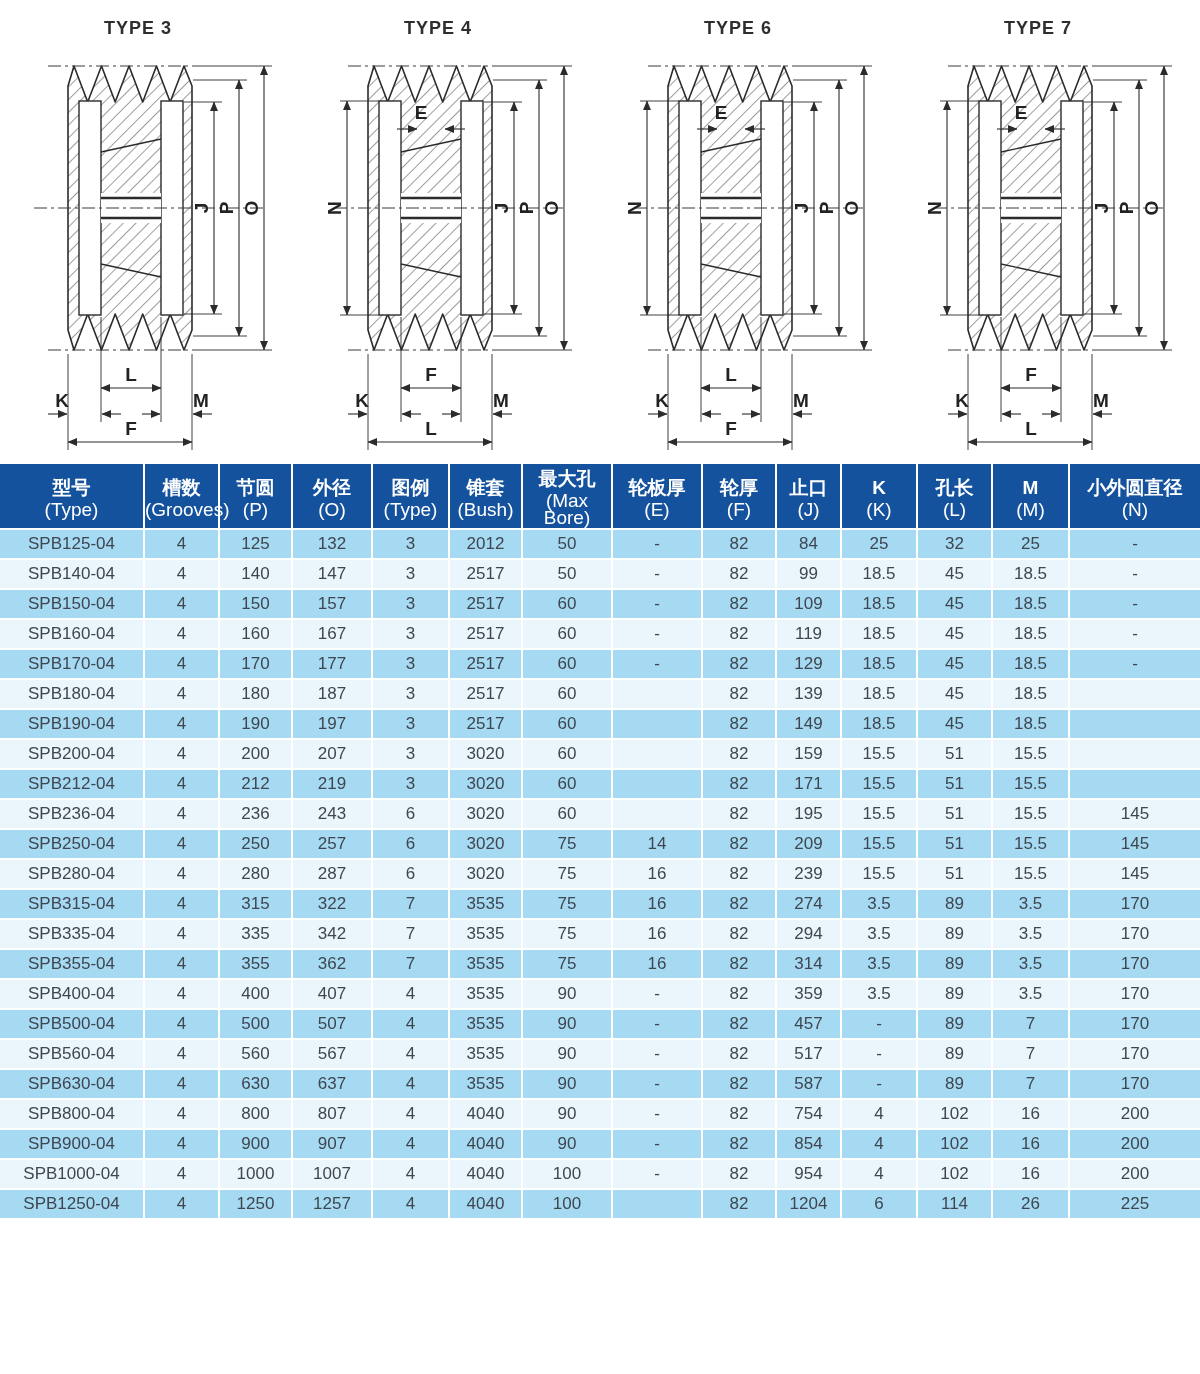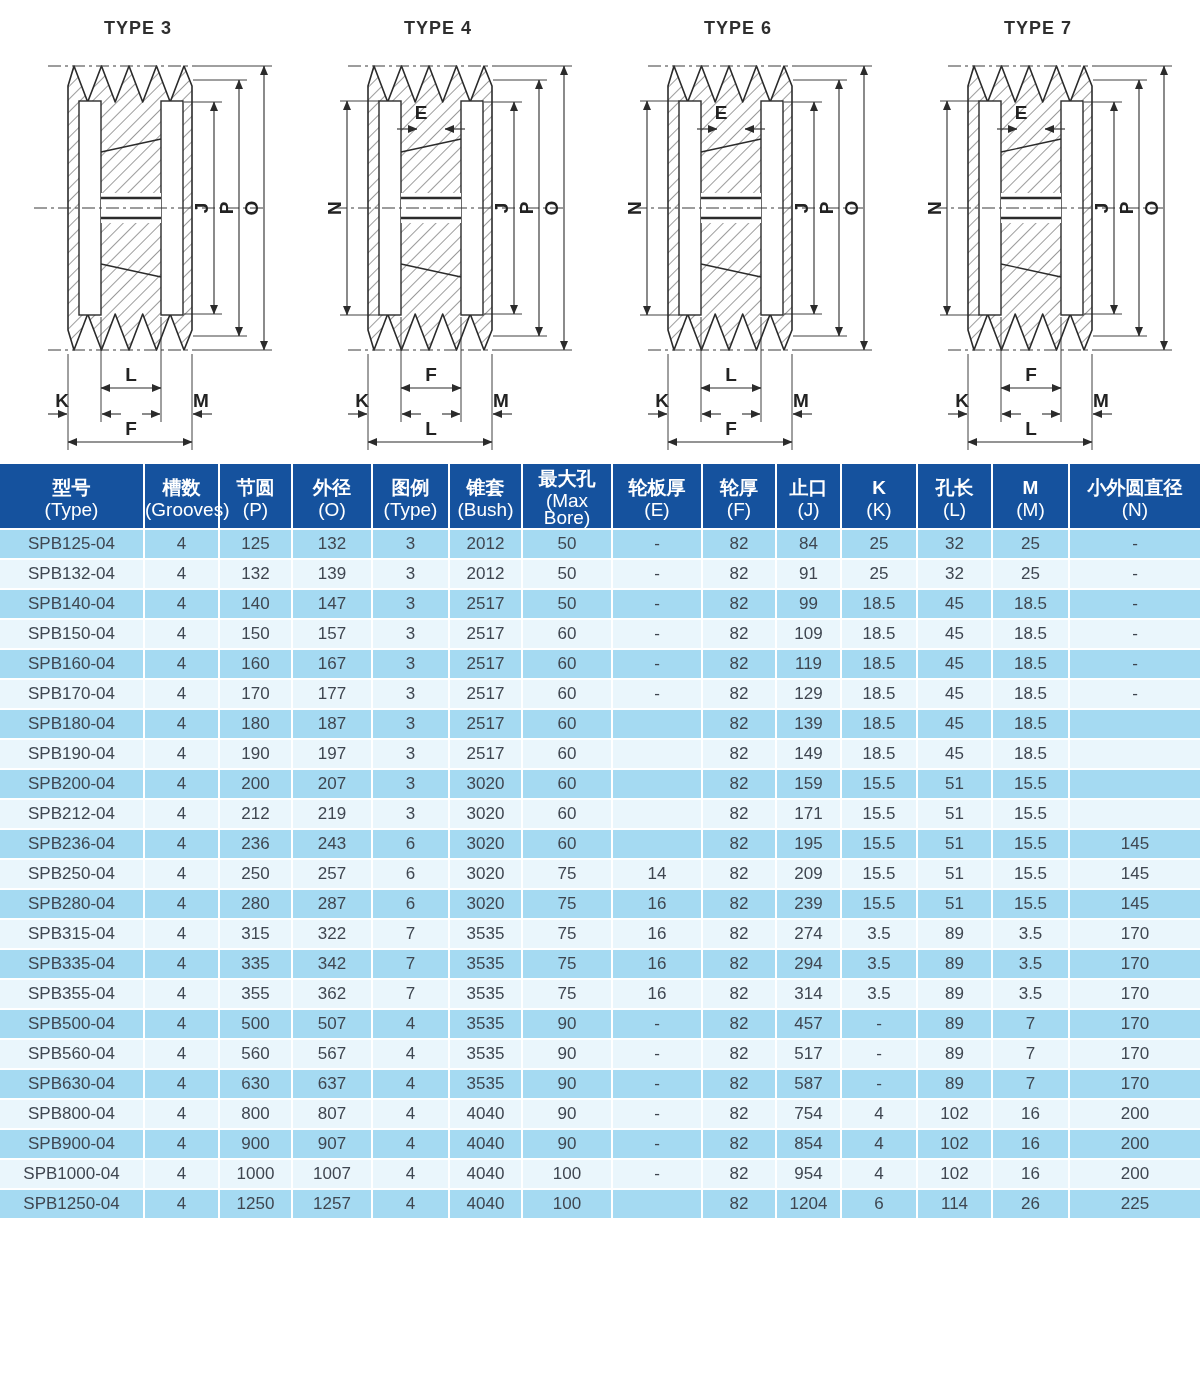--- a/index.html
+++ b/index.html
@@ -475,36 +475,20 @@
         <td>50</td>
         <td>-</td>
         <td>82</td>
         <td>84</td>
         <td>25</td>
         <td>32</td>
         <td>25</td>
         <td>-</td>
       </tr>
       <tr>
-        <td>SPB132-04</td>
-        <td>4</td>
-        <td>132</td>
-        <td>139</td>
-        <td>3</td>
-        <td>2012</td>
-        <td>50</td>
-        <td>-</td>
-        <td>82</td>
-        <td>91</td>
-        <td>25</td>
-        <td>32</td>
-        <td>25</td>
-        <td>-</td>
-      </tr>
-      <tr>
         <td>SPB140-04</td>
         <td>4</td>
         <td>140</td>
         <td>147</td>
         <td>3</td>
         <td>2517</td>
         <td>50</td>
         <td>-</td>
         <td>82</td>
         <td>99</td>
@@ -715,20 +699,36 @@
         <td>75</td>
         <td>16</td>
         <td>82</td>
         <td>314</td>
         <td>3.5</td>
         <td>89</td>
         <td>3.5</td>
         <td>170</td>
       </tr>
       <tr>
+        <td>SPB400-04</td>
+        <td>4</td>
+        <td>400</td>
+        <td>407</td>
+        <td>4</td>
+        <td>3535</td>
+        <td>90</td>
+        <td>-</td>
+        <td>82</td>
+        <td>359</td>
+        <td>3.5</td>
+        <td>89</td>
+        <td>3.5</td>
+        <td>170</td>
+      </tr>
+      <tr>
         <td>SPB500-04</td>
         <td>4</td>
         <td>500</td>
         <td>507</td>
         <td>4</td>
         <td>3535</td>
         <td>90</td>
         <td>-</td>
         <td>82</td>
         <td>457</td>

